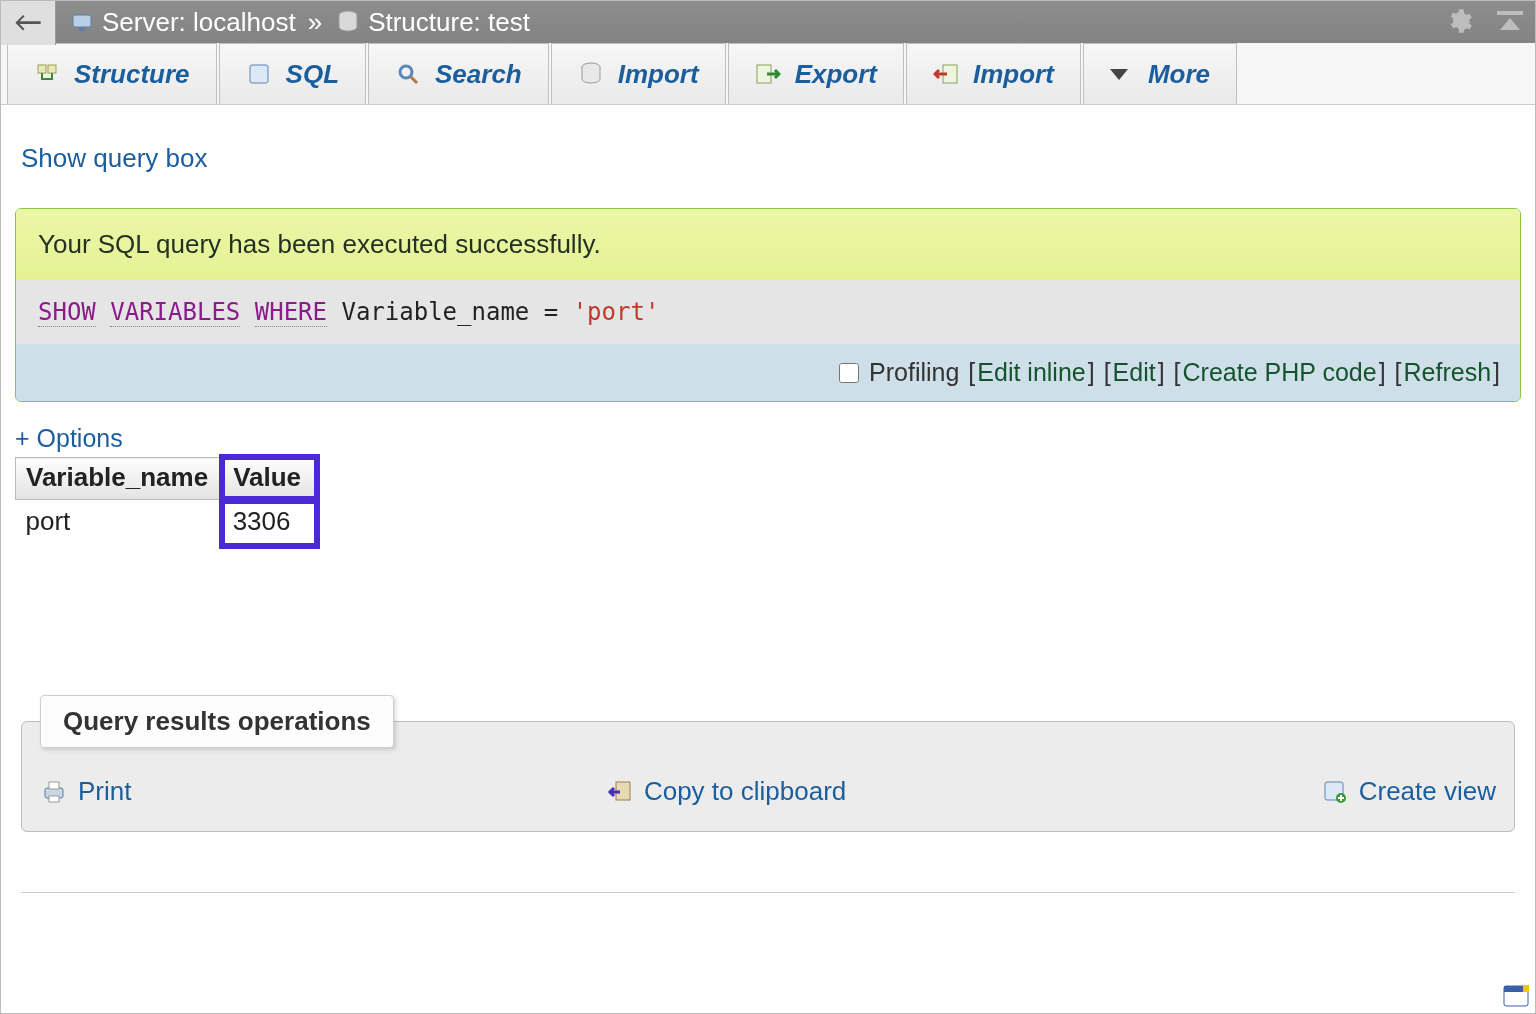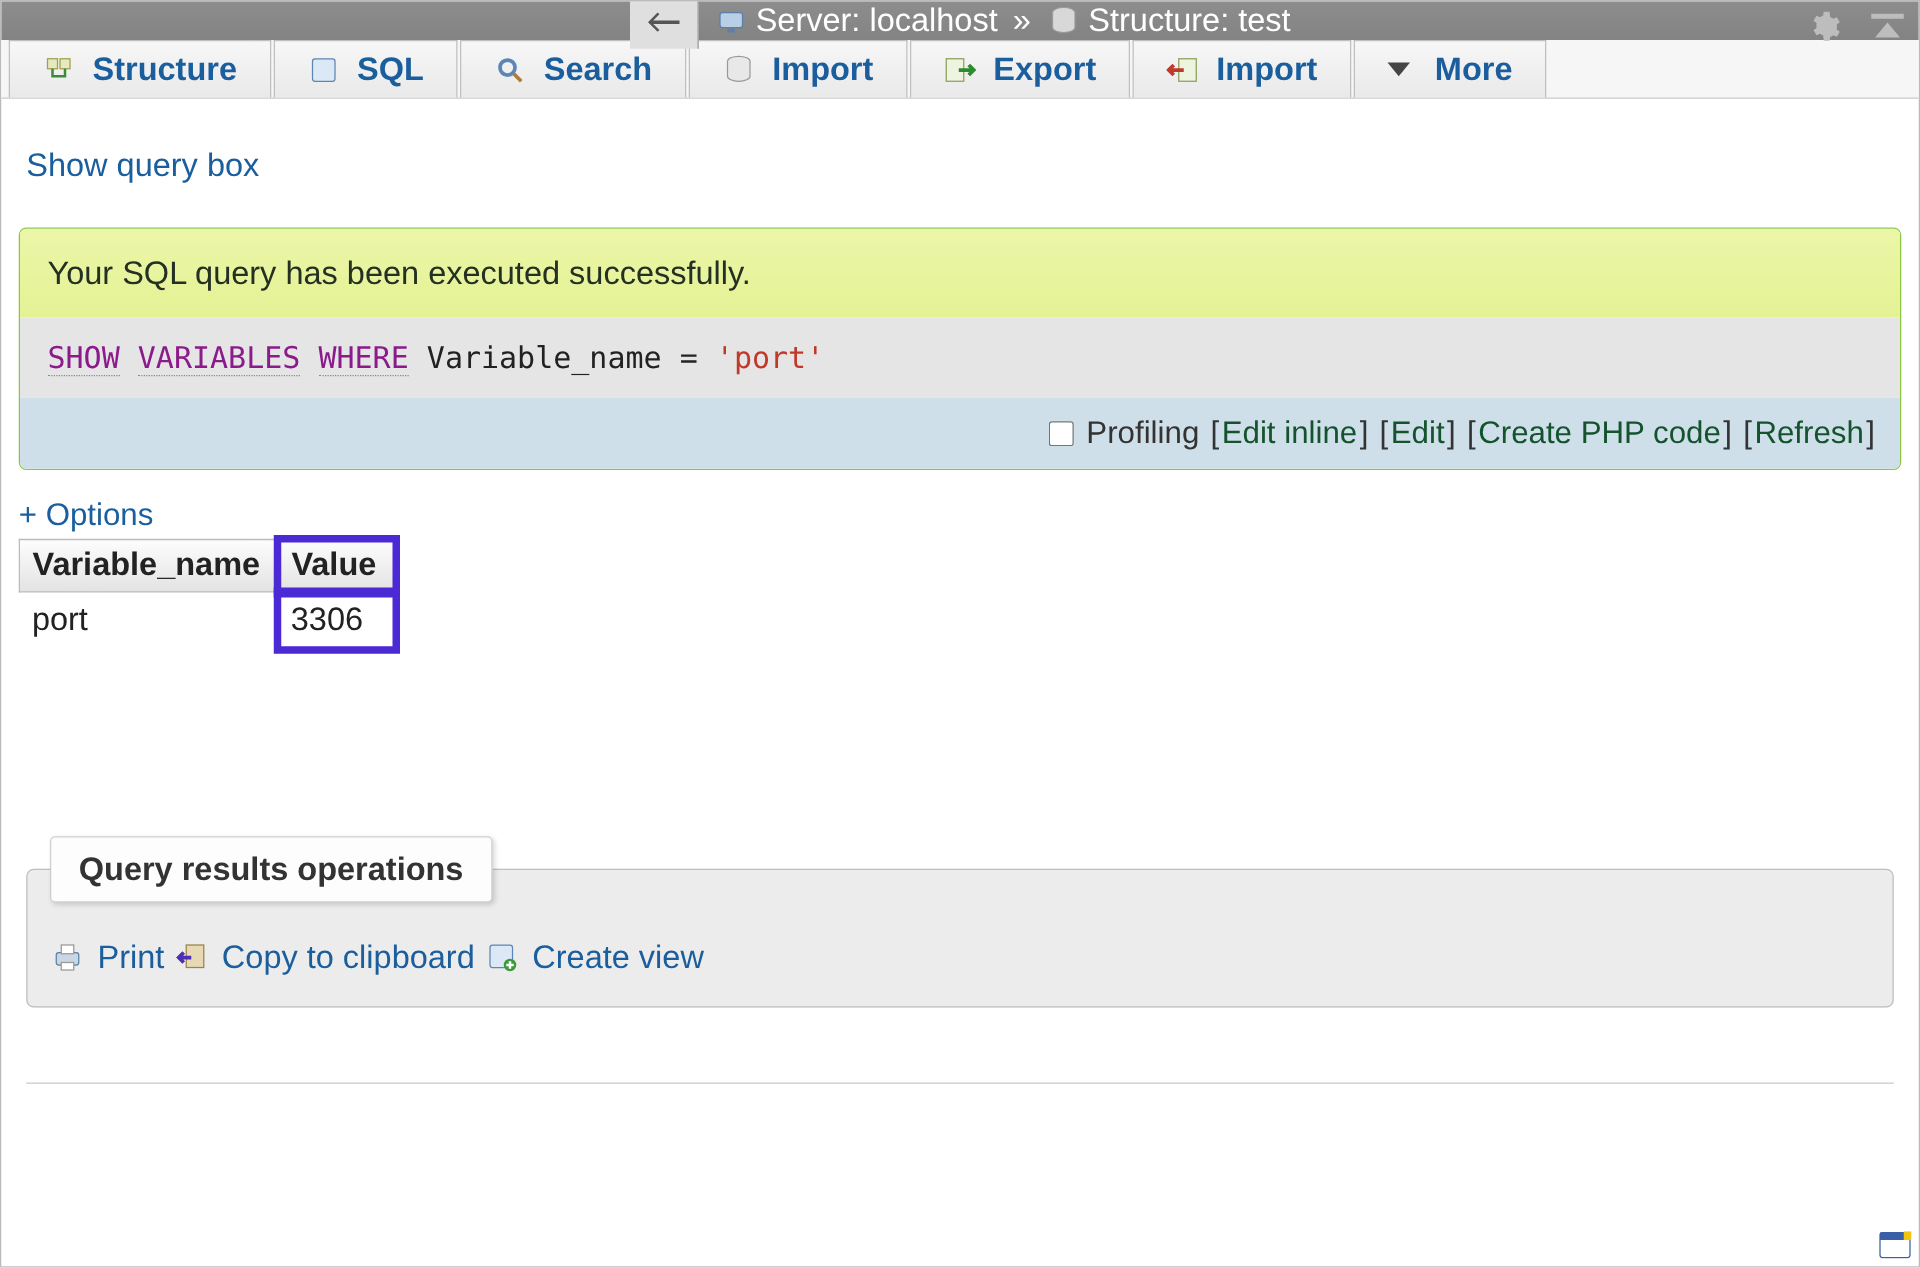--- a/index.html
+++ b/index.html
@@ -1,35 +1,35 @@
 <!DOCTYPE html>
 <html><head>
 <meta charset="utf-8">
 <style>
   * { box-sizing: border-box; }
   html, body { margin:0; padding:0; font-family: Arial, Helvetica, sans-serif; font-size:22px; color:#222; background:#fff; }
   body { width:1536px; height:1014px; position:relative; border:1px solid #bbb; }
 
   
   .topbar {
-    height:31px; background:linear-gradient(#8d8d8d,#838383); color:#fff;
-    display:flex; align-items:center; position:relative;justify-content:center;
+    height:42px; background:linear-gradient(#8d8d8d,#838383); color:#fff;
+    display:flex; align-items:center; position:relative;
   }
   .back-btn {
     width:55px; height:45px; display:flex; align-items:center; justify-content:center;
     background:#dfdfdf; border-right:1px solid #9a9a9a;
   }
   .back-btn svg { width:28px; height:20px; }
   .crumbs { display:flex; align-items:center; gap:6px; padding-left:12px; color:#fff; font-size:26px; }
   .crumb-sep { padding:0 6px; }
   .topbar-right { position:absolute; right:10px; top:0; height:45px; display:flex; align-items:center; gap:22px; }
   .topbar-right svg { fill:#b9b9b9; }
 
   
-  .tabs { height:47px; border-bottom:1px solid #ccc; display:flex; background:#f6f6f6; }
+  .tabs { height:62px; border-bottom:1px solid #ccc; display:flex; background:#f6f6f6;font-style:italic; }
   .tab {
     display:flex; align-items:center; gap:14px; padding:0 26px;
     border:1px solid #bfbfbf; border-bottom:none; background:linear-gradient(#f7f7f7,#e9e9e9);
     margin-right:2px; color:#1b5e9e; font-weight:bold; font-size:26px; cursor:pointer;
   }
   .tab:first-child { margin-left:6px; }
   .tab .ico { width:26px; height:26px; display:flex; align-items:center; justify-content:center; }
   .more-caret { display:inline-block; width:0; height:0; border-left:9px solid transparent; border-right:9px solid transparent; border-top:11px solid #444; margin-right:6px;}
 
   
@@ -65,21 +65,21 @@
   .ops-wrap { margin-top:150px; }
   fieldset.ops {
     border:1px solid #bfbfbf; border-radius:6px; background:#ececec;
     padding:28px 18px 24px 18px; position:relative; margin:0 6px;
   }
   fieldset.ops legend {
     background:#fdfdfd; border:1px solid #cfcfcf; border-radius:4px;
     padding:10px 22px; font-size:26px; font-weight:bold; color:#333;
     box-shadow:2px 2px 4px rgba(0,0,0,.15);
   }
-  .ops-row { display:flex; align-items:center; gap:8px; font-size:26px; }
+  .ops-row { display:flex; align-items:center; gap:25px; font-size:26px;justify-content:space-between; }
   .ops-row .item { display:flex; align-items:center; gap:10px; cursor:pointer; }
   .ops-row .item span.text { color:#1b5e9e; }
   .smallico { width:28px; height:28px; display:inline-flex; align-items:center; justify-content:center; }
 
   hr.bottom { margin:60px 6px 0 6px; border:none; border-top:1px solid #c9c9c9; }
 
   .console-tag {
     position:absolute; right:6px; bottom:6px; width:26px; height:22px;
   }
 </style>

